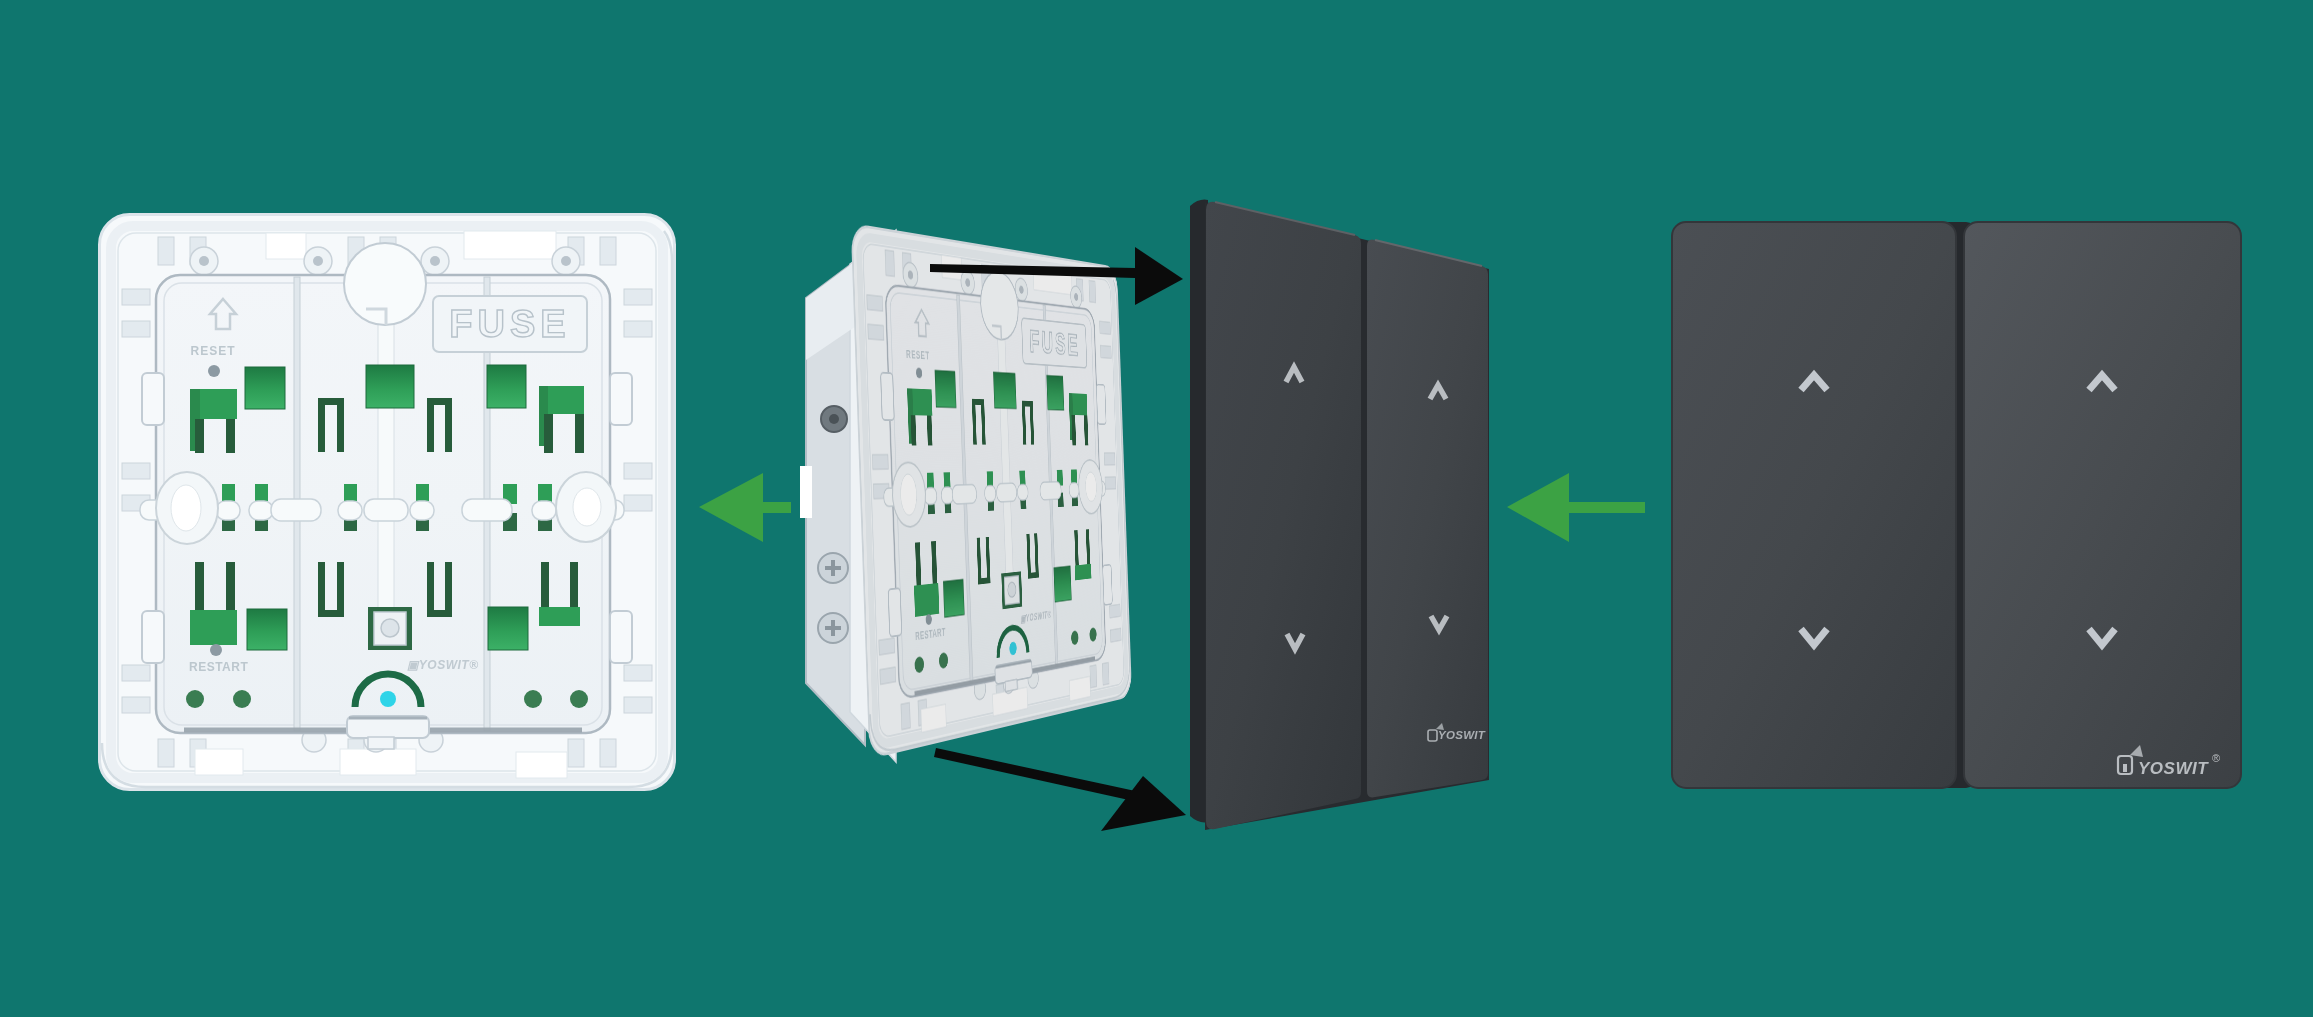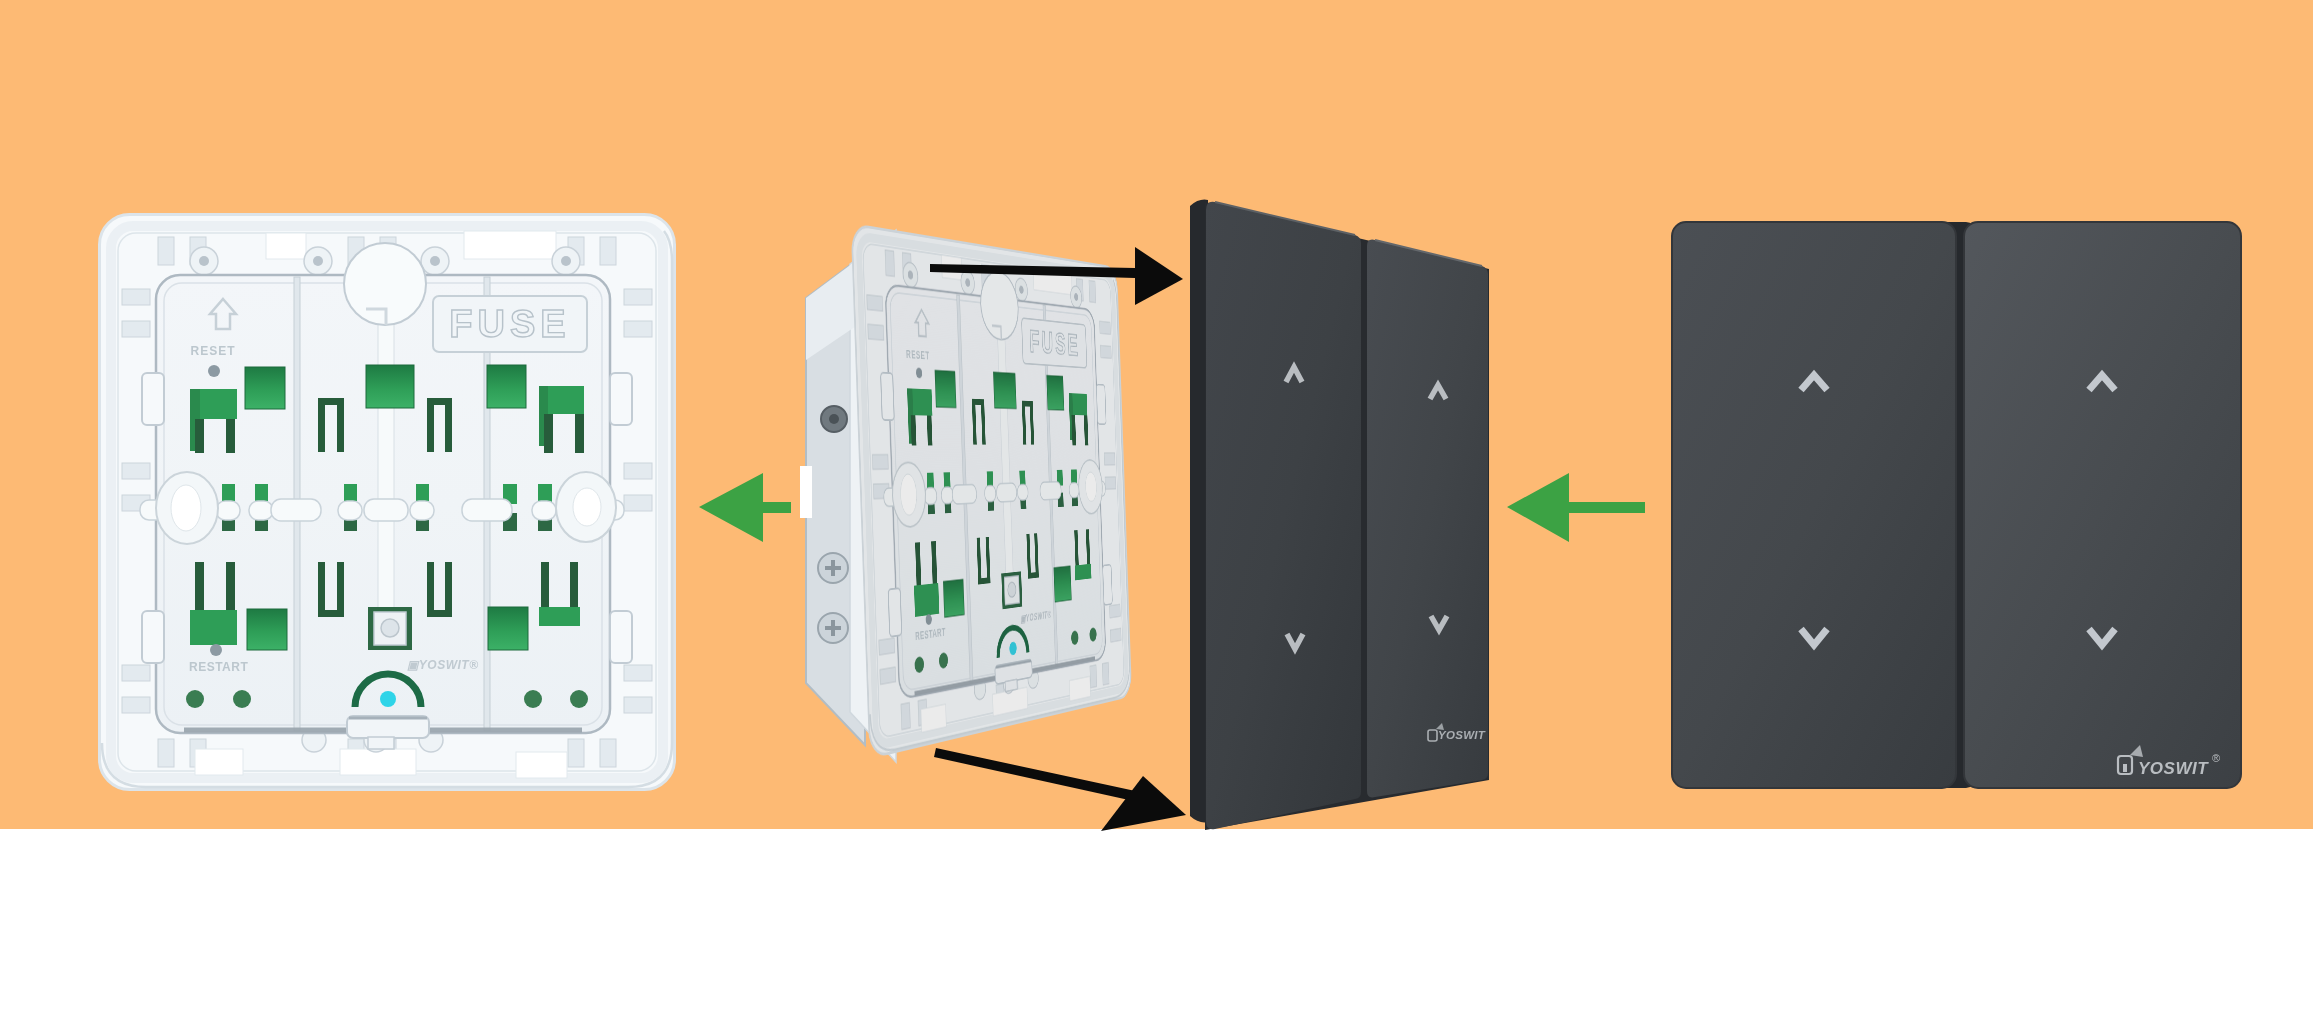--- a/index.html
+++ b/index.html
@@ -1,17 +1,17 @@
 <!DOCTYPE html>
 <html><head>
 <meta charset="utf-8">
 <style>
 html,body{margin:0;padding:0;background:#ffffff;width:2313px;height:1017px;overflow:hidden;font-family:"Liberation Sans",sans-serif;}
 .abs{position:absolute;}
-#stage{position:relative;width:2313px;height:829px;background:#fdba74;}
+#stage{position:relative;width:2313px;height:1017px;background:#0f766e;}
 #midmod{left:860px;top:202px;width:578px;height:578px;transform-origin:0% 50%;transform:rotate(-2deg) perspective(1700px) rotateY(52deg) scale(0.929);filter:brightness(0.92) saturate(0.95);}
 </style>
 </head>
 <body>
 <div id="stage">
 
 <svg width="0" height="0" style="position:absolute">
 <defs>
 <linearGradient id="gsq" x1="0" y1="0" x2="0" y2="1">
   <stop offset="0" stop-color="#1e7a43"></stop>

